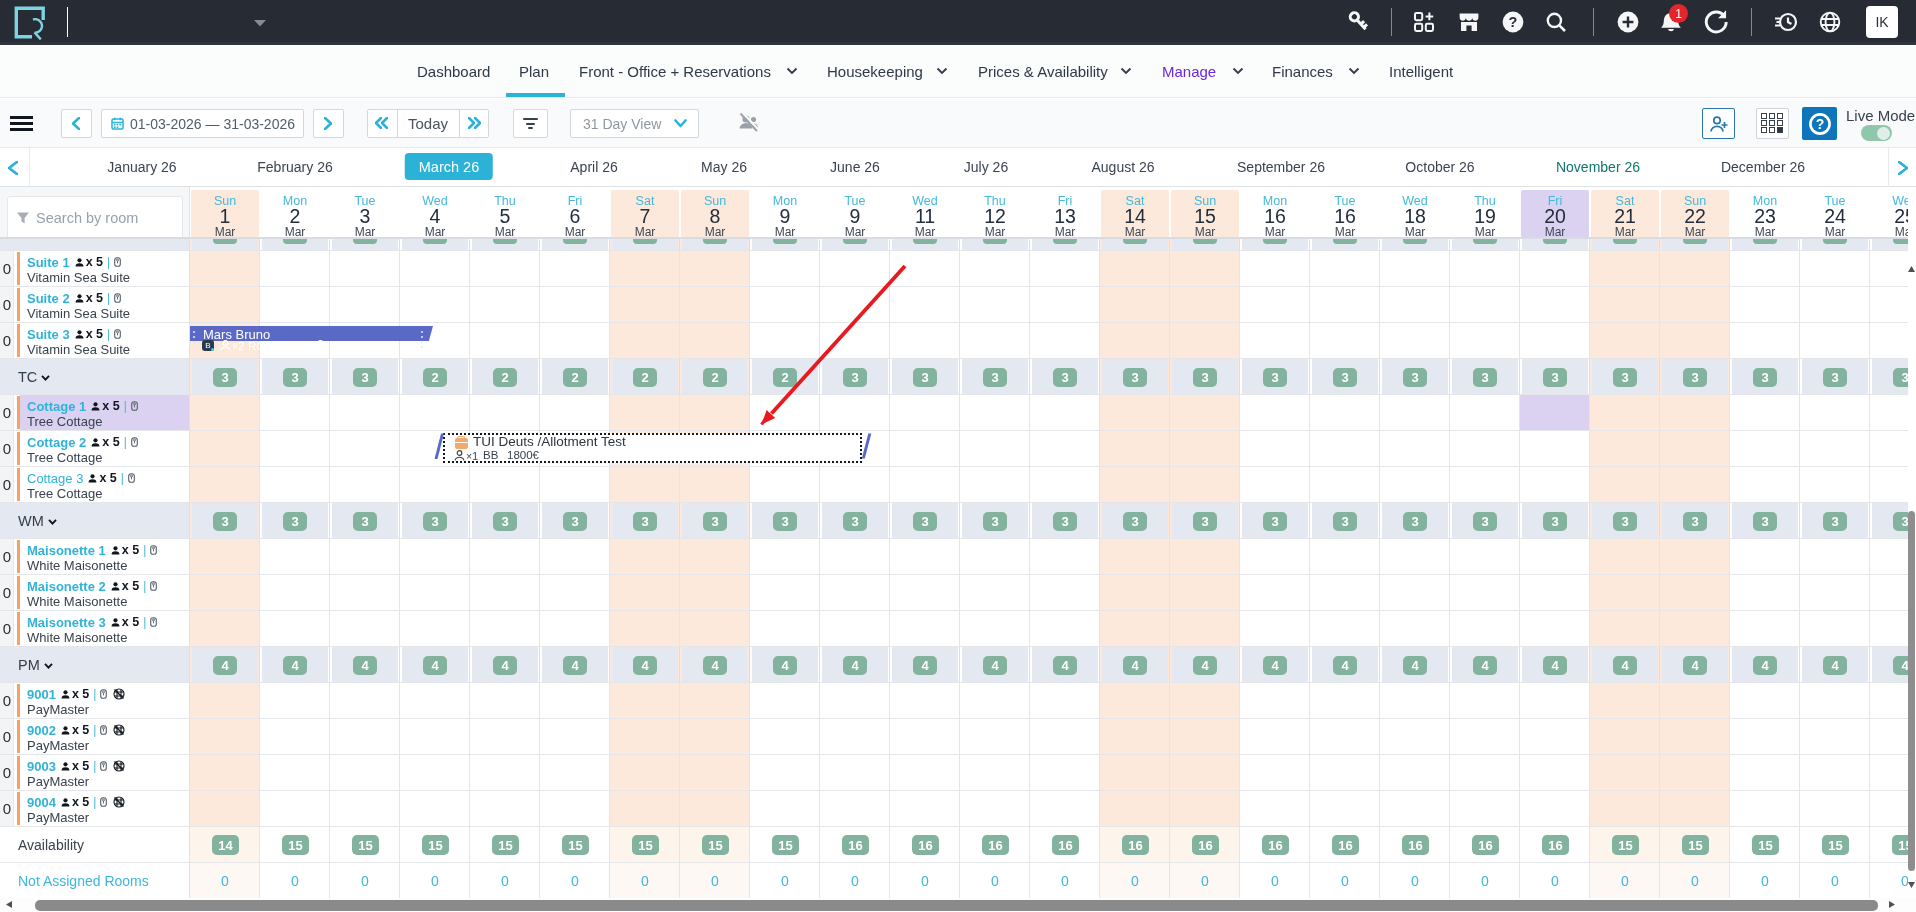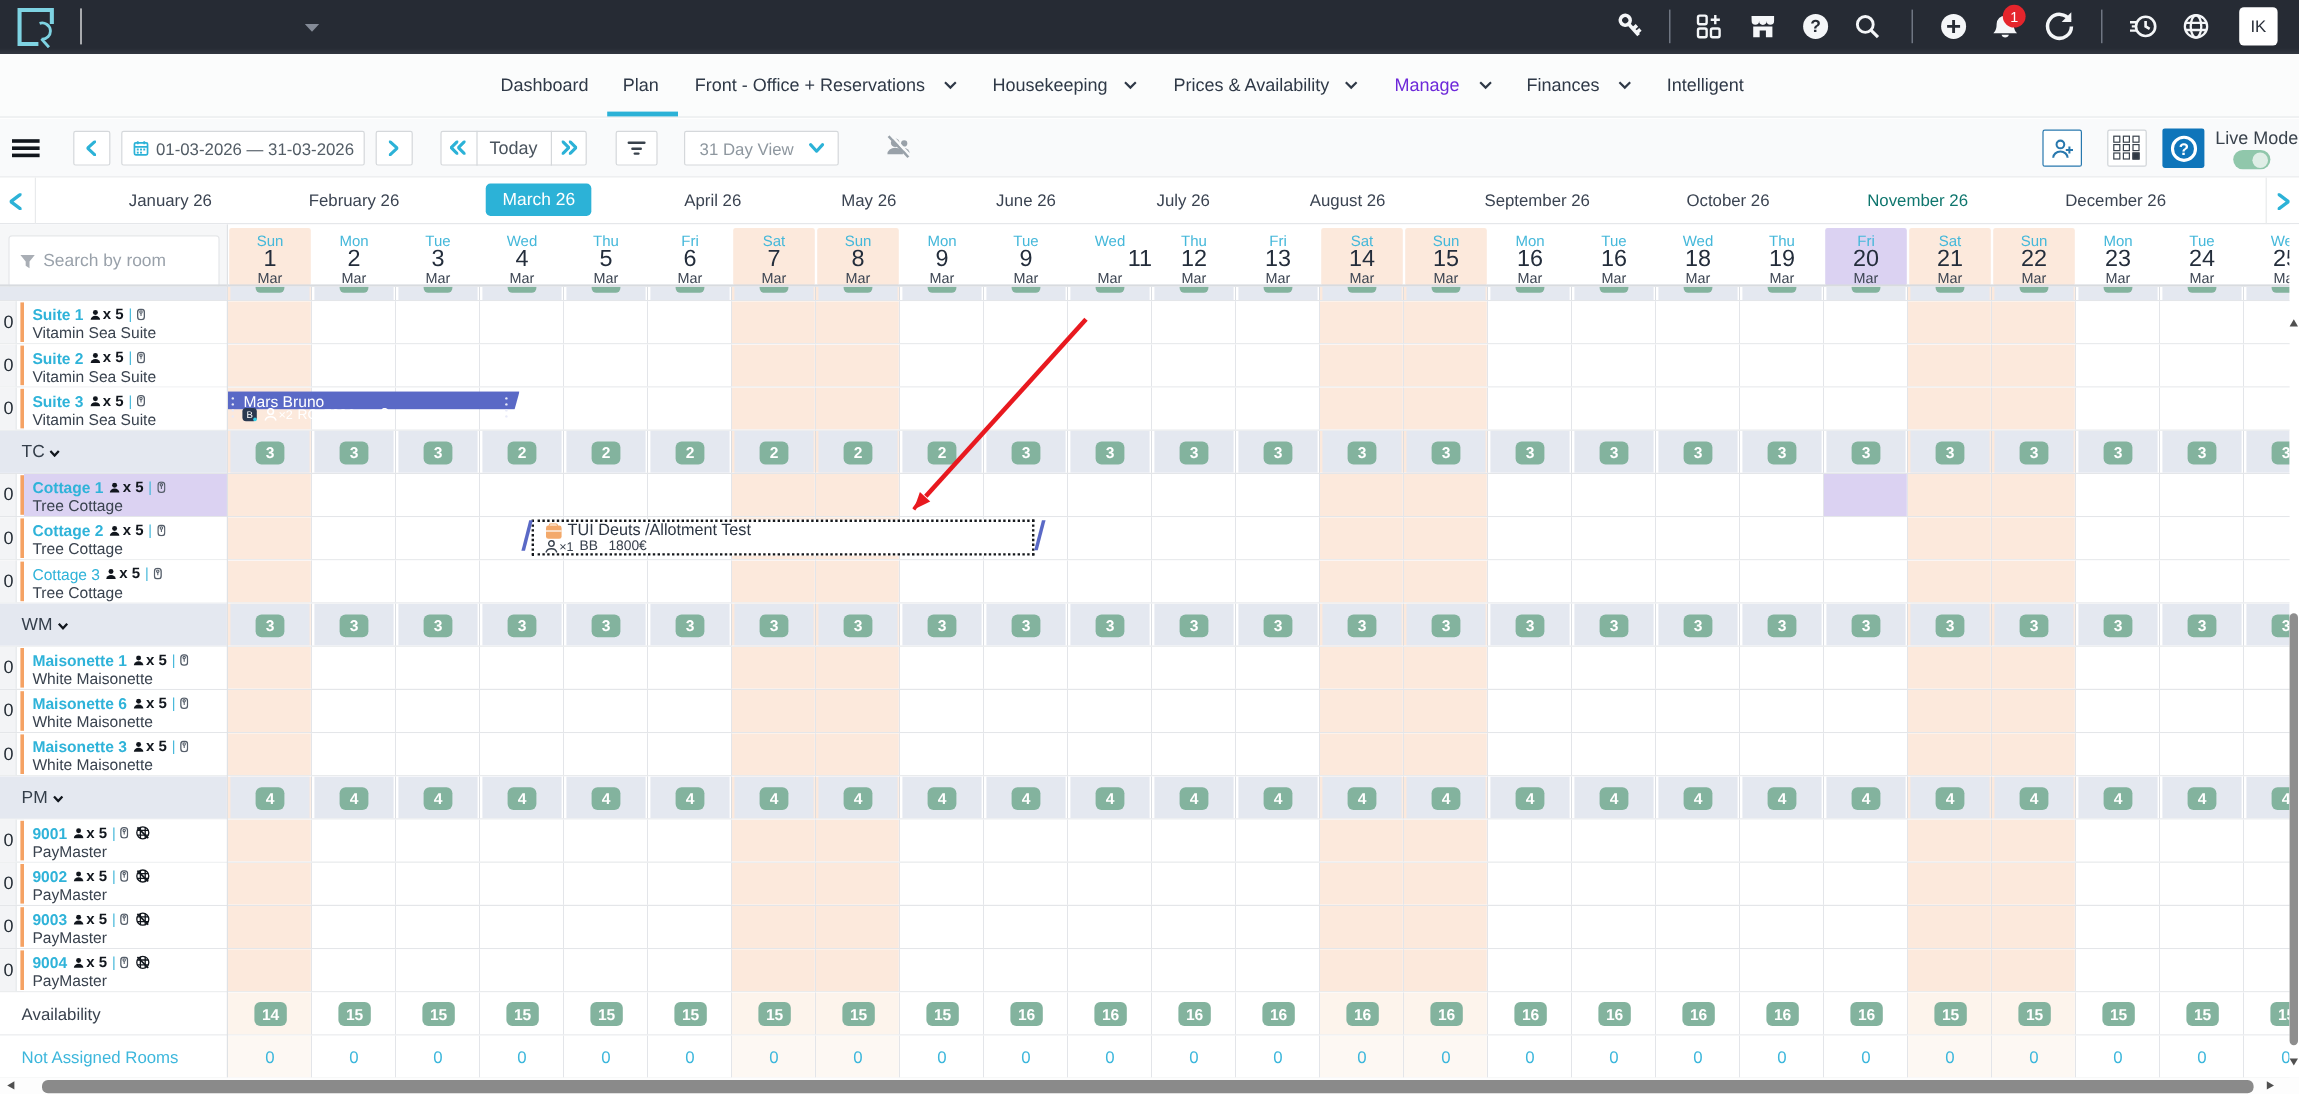--- a/index.html
+++ b/index.html
@@ -263,21 +263,21 @@
 <div class="abs" style="left:561px;top:3px;width:68px;height:48px;border-radius:2px"></div>
 <div class="abs" style="left:560px;top:7px;width:70px;text-align:center;font-size:12.5px;color:#45b8da">Mon</div>
 <div class="abs" style="left:560px;top:18px;width:70px;text-align:center;font-size:19.5px;font-weight:500;color:#232d3b">9</div>
 <div class="abs" style="left:560px;top:38px;width:70px;text-align:center;font-size:12px;color:#3d4653">Mar</div>
 <div class="abs" style="left:631px;top:3px;width:68px;height:48px;border-radius:2px"></div>
 <div class="abs" style="left:630px;top:7px;width:70px;text-align:center;font-size:12.5px;color:#45b8da">Tue</div>
 <div class="abs" style="left:630px;top:18px;width:70px;text-align:center;font-size:19.5px;font-weight:500;color:#232d3b">9</div>
 <div class="abs" style="left:630px;top:38px;width:70px;text-align:center;font-size:12px;color:#3d4653">Mar</div>
 <div class="abs" style="left:701px;top:3px;width:68px;height:48px;border-radius:2px"></div>
 <div class="abs" style="left:700px;top:7px;width:70px;text-align:center;font-size:12.5px;color:#45b8da">Wed</div>
-<div class="abs" style="left:700px;top:18px;width:70px;text-align:right;font-size:19.5px;font-weight:500;color:#232d3b">11</div>
+<div class="abs" style="left:700px;top:18px;width:70px;text-align:center;font-size:19.5px;font-weight:500;color:#232d3b">11</div>
 <div class="abs" style="left:700px;top:38px;width:70px;text-align:center;font-size:12px;color:#3d4653">Mar</div>
 <div class="abs" style="left:771px;top:3px;width:68px;height:48px;border-radius:2px"></div>
 <div class="abs" style="left:770px;top:7px;width:70px;text-align:center;font-size:12.5px;color:#45b8da">Thu</div>
 <div class="abs" style="left:770px;top:18px;width:70px;text-align:center;font-size:19.5px;font-weight:500;color:#232d3b">12</div>
 <div class="abs" style="left:770px;top:38px;width:70px;text-align:center;font-size:12px;color:#3d4653">Mar</div>
 <div class="abs" style="left:841px;top:3px;width:68px;height:48px;border-radius:2px"></div>
 <div class="abs" style="left:840px;top:7px;width:70px;text-align:center;font-size:12.5px;color:#45b8da">Fri</div>
 <div class="abs" style="left:840px;top:18px;width:70px;text-align:center;font-size:19.5px;font-weight:500;color:#232d3b">13</div>
 <div class="abs" style="left:840px;top:38px;width:70px;text-align:center;font-size:12px;color:#3d4653">Mar</div>
 <div class="abs" style="left:911px;top:3px;width:68px;height:48px;background:#fce9dc;border-radius:2px"></div>
@@ -733,21 +733,21 @@
 <div class="abs" style="left:1400px;top:0;width:69px;height:100%;background:#fce9dc"></div>
 <div class="abs" style="left:1470px;top:0;width:69px;height:100%;background:#fce9dc"></div>
 </div>
   </div>
 <div class="abs" style="left:0;top:575px;width:1916px;height:36px;border-bottom:1px solid #e4e6e9;background:#fff">
 <div class="abs" style="left:0;top:0;width:14px;height:100%;background:#f3f4f6;border-right:1px solid #e7e9eb"></div>
     <div class="abs" style="left:0;top:0;width:14px;height:100%;display:flex;align-items:center;justify-content:center;font-size:15px;color:#252d36">0</div>
     <div class="abs" style="left:20px;top:0;width:170px;height:100%;background:#fff"></div>
     <div class="abs" style="left:17px;top:1px;width:3px;height:calc(100% - 2px);background:#f5a264"></div>
     <div class="abs" style="left:27px;top:3px;height:16px;display:flex;align-items:center;white-space:nowrap">
-      <span style="font-size:13px;font-weight:700;color:#2fb3d9">Maisonette 6</span>
+      <span style="font-size:13px;font-weight:700;color:#2fb3d9">Maisonette 2</span>
       <svg width="9" height="9" viewBox="0 0 10 10" style="margin:0 2px 0 5px">
         <circle cx="5" cy="2.6" r="2.3" fill="#11161d"></circle>
         <path d="M0.6 9.4 a4.4 3.7 0 0 1 8.8 0 Z" fill="#11161d"></path>
       </svg>
       <span style="font-size:12.5px;font-weight:700;color:#11161d">x 5</span>
       <span style="font-size:12px;color:#45b8da;margin:0 0 0 4px">|</span>
       <svg width="7" height="10" viewBox="0 0 7 10" style="margin:0 0 0 4px">
         <rect x="0.7" y="0.7" width="5.6" height="8.6" rx="2.4" fill="none" stroke="#555e6a" stroke-width="1.1"></rect>
         <circle cx="3.5" cy="3" r="1" fill="none" stroke="#555e6a" stroke-width="0.9"></circle>
         <path d="M3.5 4 v2.4" stroke="#555e6a" stroke-width="0.9"></path>

